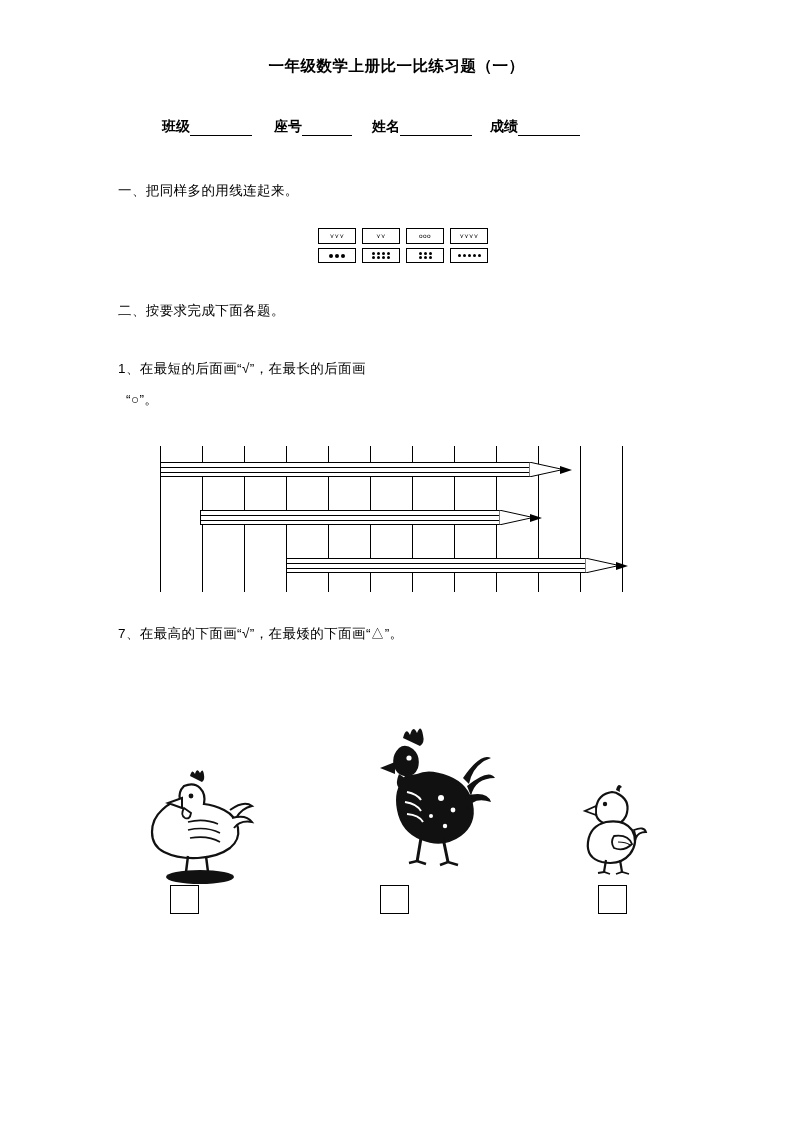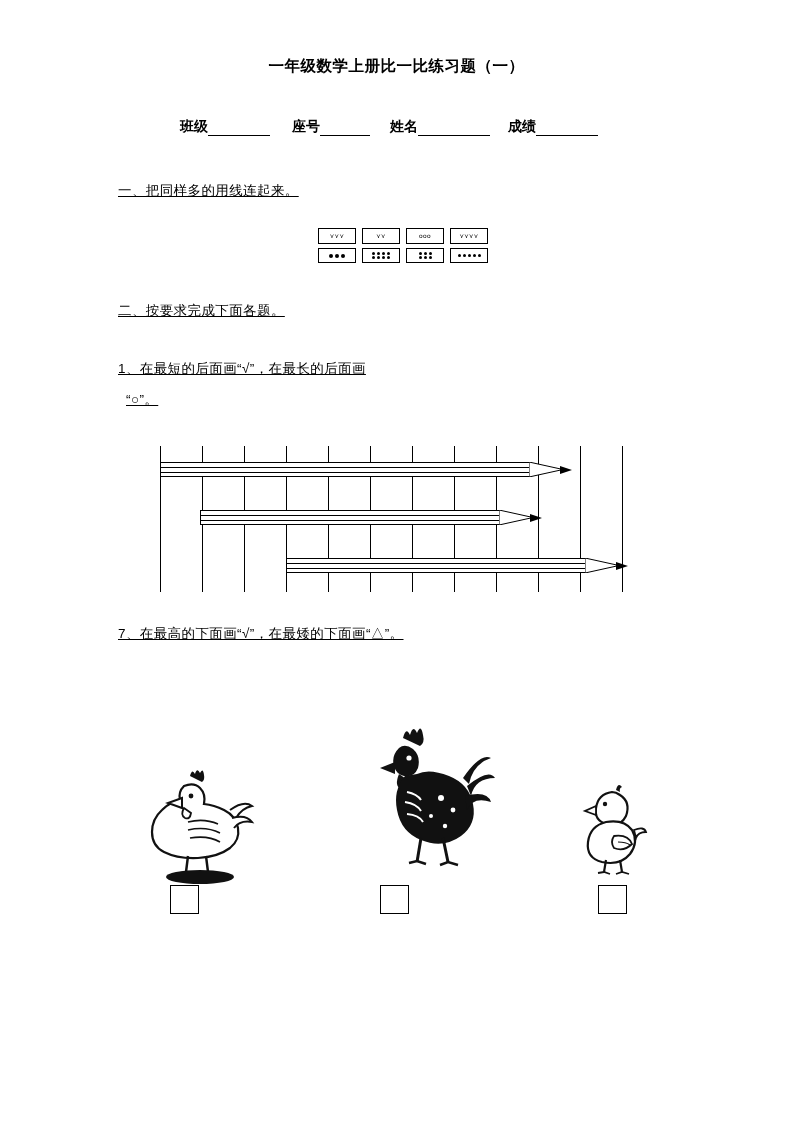--- a/index.html
+++ b/index.html
@@ -31,21 +31,21 @@
     font-size: 15.5px;
     font-weight: bold;
     letter-spacing: 0.5px;
     font-family: "Liberation Sans", sans-serif;
   }
 
   
   .info-line {
     position: absolute;
     top: 118px;
-    left: 180px;
+    left: 162px;
     width: 440px;
     font-size: 14px;
     font-weight: bold;
     font-family: "Liberation Sans", sans-serif;
     display: flex;
     align-items: flex-end;
   }
   .info-item { display: inline-flex; align-items: flex-end; }
   .info-label { white-space: nowrap; }
   .info-blank {
@@ -57,21 +57,20 @@
   .gap-b { width: 20px; }
   .gap-c { width: 18px; }
 
   
   .sec {
     position: absolute;
     font-size: 13.5px;
     font-family: "Liberation Sans", sans-serif;
     letter-spacing: 0.4px;
     white-space: nowrap;
-    text-decoration: underline;
   }
   #sec1 { top: 182px; left: 118px; }
   #sec2 { top: 302px; left: 118px; }
   #q1   { top: 360px; left: 118px; }
   #q1b  { top: 391px; left: 126px; }
   #q2   { top: 625px; left: 118px; }
 
   
   .cards {
     position: absolute;

